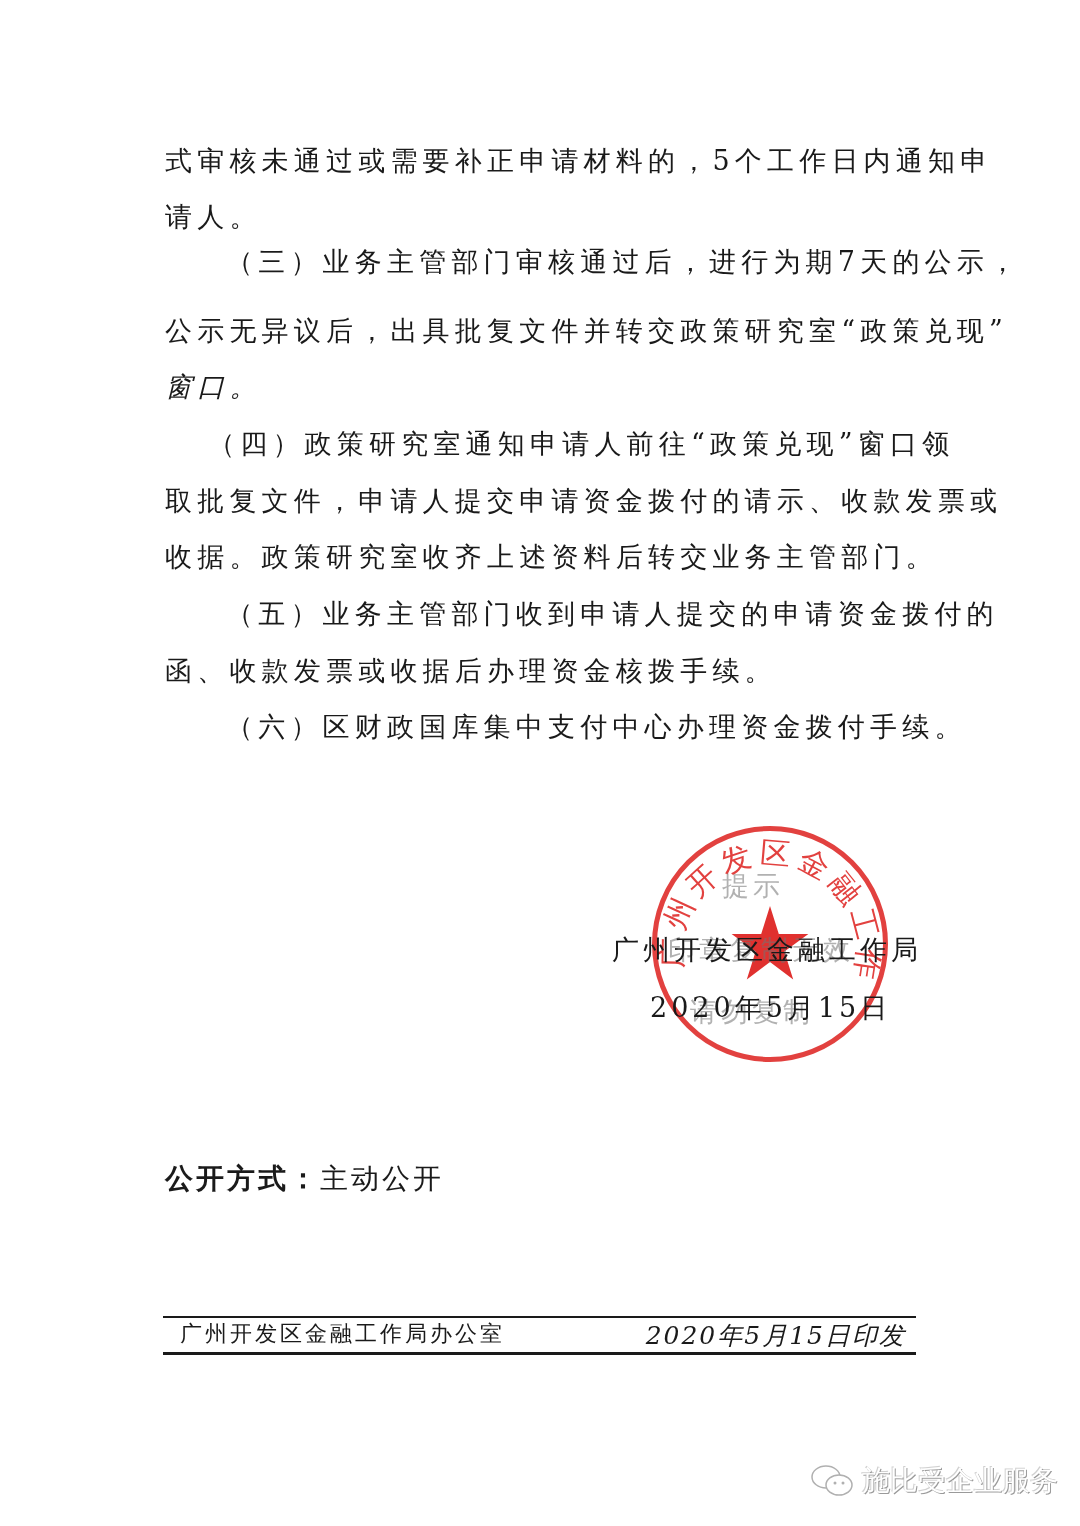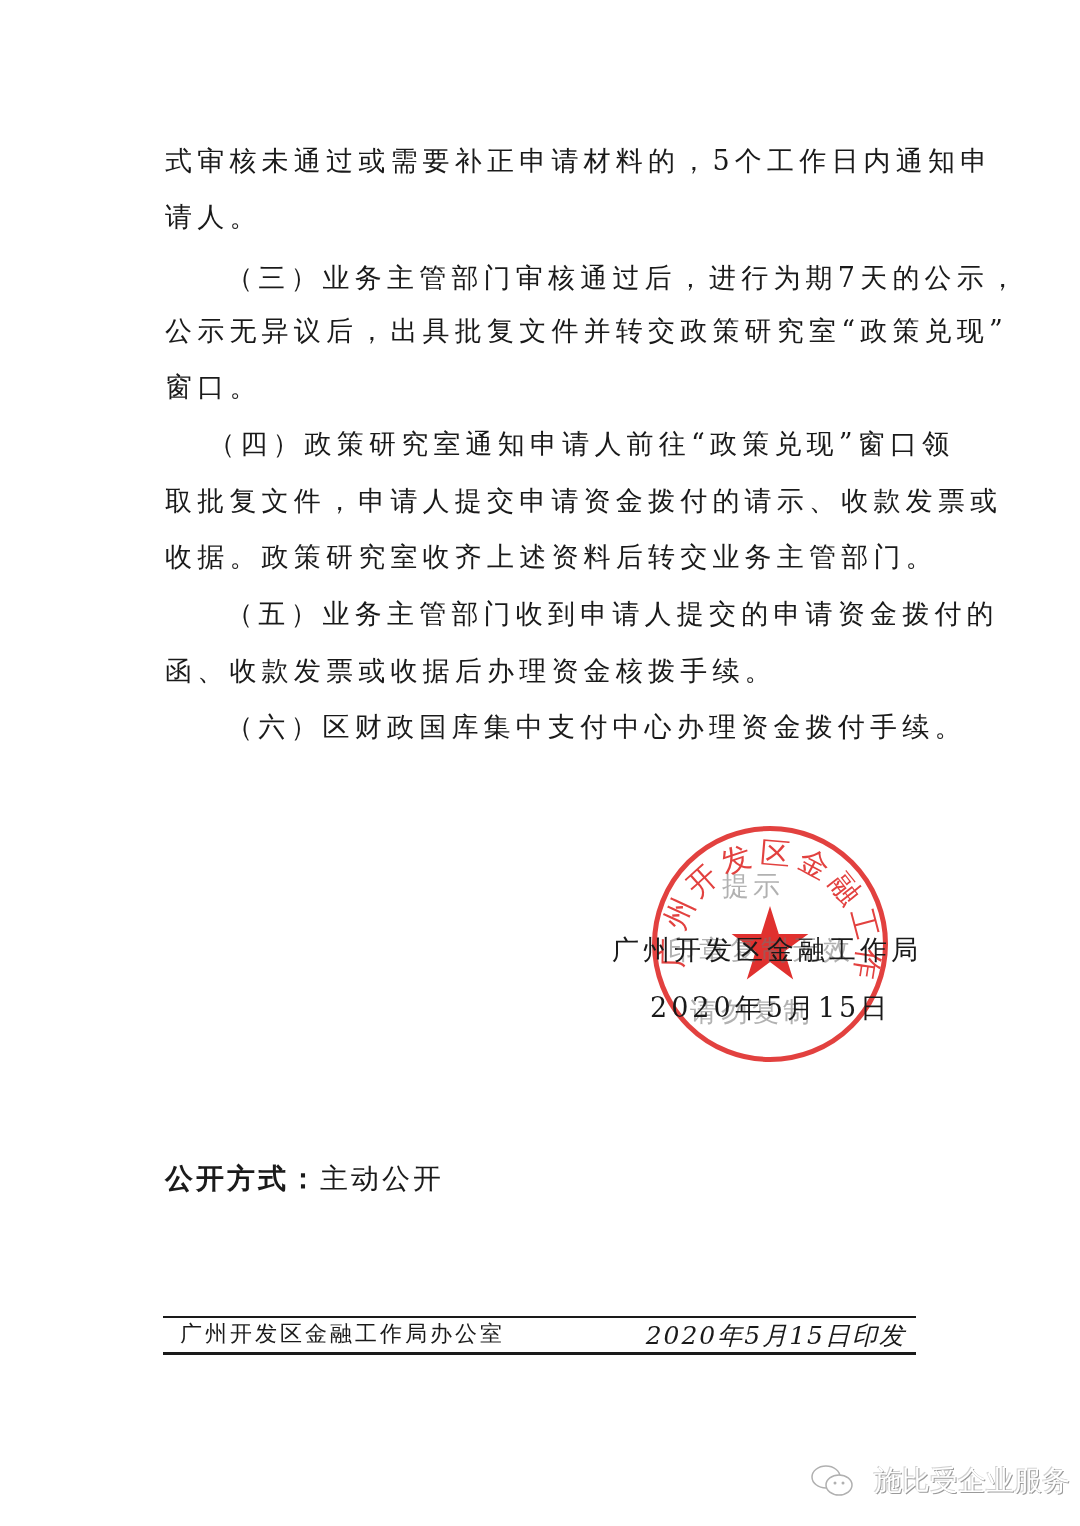--- a/index.html
+++ b/index.html
@@ -26,34 +26,34 @@
     .sig { position:absolute; font-size:27px; white-space:nowrap; letter-spacing:4px; color:#1a1a1a; }
     .public {
       position:absolute; left:165px; top:1160px; font-size:28px; letter-spacing:3px;
       font-family: "DejaVu Sans", "Liberation Sans", sans-serif;
     }
     .public .label { font-weight:bold; }
     .rule { position:absolute; left:163px; width:753px; height:2px; background:#1a1a1a; }
     .footer-left { position:absolute; left:180px; top:1319px; font-size:22px; letter-spacing:3px; }
     .footer-right { position:absolute; right:174px; top:1319px; font-size:25px; letter-spacing:2px;font-style:italic; }
     .watermark {
-      position:absolute; left:810px; top:1462px; display:flex; align-items:center; gap:20px;
+      position:absolute; left:810px; top:1462px; display:flex; align-items:center; gap:8px;
       font-family: "DejaVu Sans", "Liberation Sans", sans-serif; font-size:28px; color:#ffffff;
       text-shadow: 1px 1px 0 #9a9a9a, -1px -1px 0 #d0d0d0;
     }
   </style>
 </head>
 <body>
 
 <div>
   <div class="line" style="top:143px;">式审核未通过或需要补正申请材料的，5个工作日内通知申</div>
   <div class="line" style="top:199px;">请人。</div>
-  <div class="line indent" style="top:260px; left:226px;text-align:center;">（三）业务主管部门审核通过后，进行为期7天的公示，</div>
+  <div class="line indent" style="top:244px; left:226px;text-align:center;">（三）业务主管部门审核通过后，进行为期7天的公示，</div>
   <div class="line" style="top:313px;">公示无异议后，出具批复文件并转交政策研究室“政策兑现”</div>
-  <div class="line" style="top:369px;">窗口。</div>
+  <div class="line" style="top:369px;font-style:italic;">窗口。</div>
   <div class="line indent" style="top:426px; left:208px;">（四）政策研究室通知申请人前往“政策兑现”窗口领</div>
   <div class="line" style="top:483px;">取批复文件，申请人提交申请资金拨付的请示、收款发票或</div>
   <div class="line" style="top:539px;">收据。政策研究室收齐上述资料后转交业务主管部门。</div>
   <div class="line indent" style="top:596px; left:226px;text-align:right;">（五）业务主管部门收到申请人提交的申请资金拨付的</div>
   <div class="line" style="top:653px;text-align:center;">函、收款发票或收据后办理资金核拨手续。</div>
   <div class="line indent" style="top:709px; left:226px;">（六）区财政国库集中支付中心办理资金拨付手续。</div>
 
   <div class="stamp">
     <svg width="226" height="226" viewBox="0 0 226 226">
       <defs>

